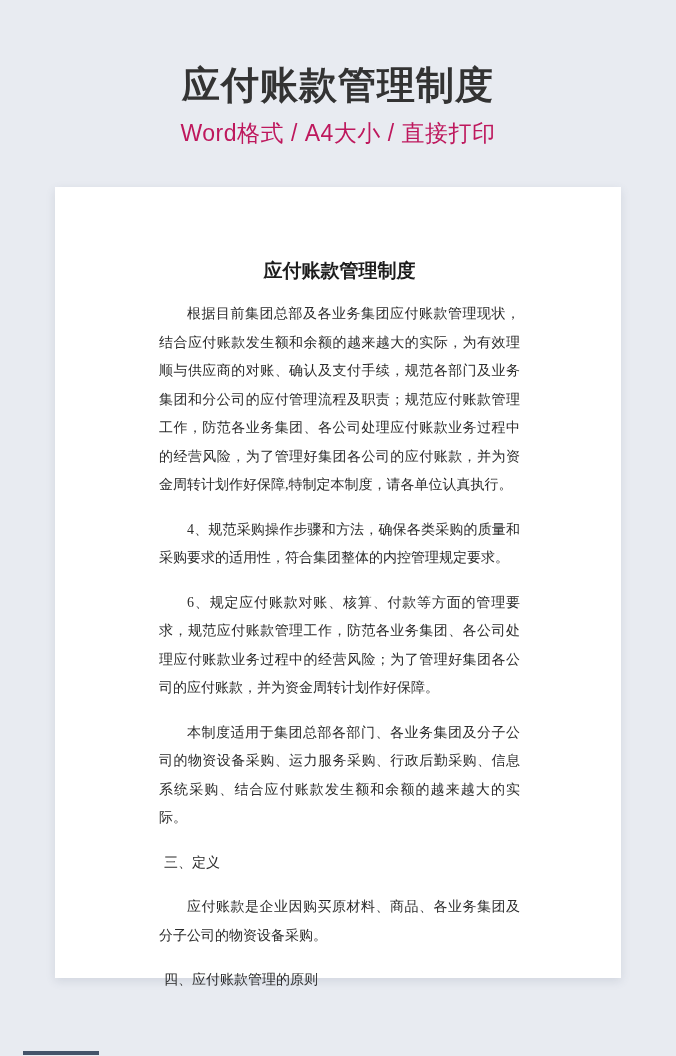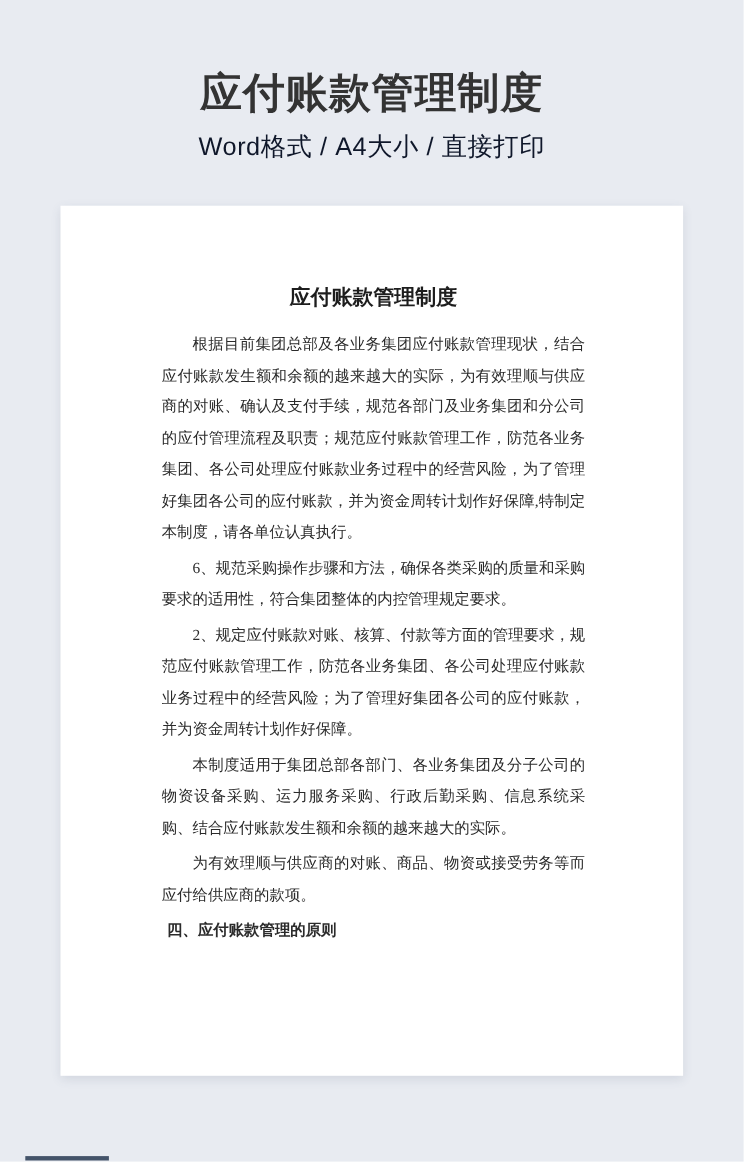--- a/index.html
+++ b/index.html
@@ -24,21 +24,21 @@
     font-weight: 700;
     color: #333333;
     letter-spacing: 1px;
     font-family: "Liberation Sans", sans-serif;
   }
   .hero-subtitle {
     margin: 8px 0 0 0;
     font-size: 23px;
     line-height: 30px;
     font-weight: 400;
-    color: #0f172a;
+    color: #be185d;
     letter-spacing: 0.5px;
   }
 
   
   .sheet {
     position: absolute;
     left: 55px;
     top: 187px;
     width: 566px;
     height: 791px;
@@ -57,24 +57,24 @@
     color: #1d1d1d;
     font-family: "Liberation Sans", sans-serif;
   }
   .doc-body {
     font-family: "Liberation Serif", serif;
     font-size: 14px;
     line-height: 28.5px;
     color: #2b2b2b;
     text-align: justify;
   }
-  .doc-body p { margin: 4px; }
+  .doc-body p { margin: 16px; }
   .para { text-indent: 2em; }
   .sec-heading { text-indent: 0.35em; }
-  .sec-heading-bold { text-indent: 0.35em; font-weight: 700; }
+  .sec-heading-bold { text-indent: 0.35em; font-weight: 400; }
 
   
   .footer-frag {
     position: absolute;
     left: 23px;
     bottom: 1px;
     width: 76px;
     height: 4px;
     background: #44546a;
   }
@@ -85,22 +85,23 @@
 <header class="hero">
   <h1 class="hero-title">应付账款管理制度</h1>
   <p class="hero-subtitle">Word格式 / A4大小 / 直接打印</p>
 </header>
 
 <div class="sheet">
   <div class="sheet-inner">
     <h2 class="doc-title">应付账款管理制度</h2>
     <div class="doc-body">
       <p class="para">根据目前集团总部及各业务集团应付账款管理现状，结合应付账款发生额和余额的越来越大的实际，为有效理顺与供应商的对账、确认及支付手续，规范各部门及业务集团和分公司的应付管理流程及职责；规范应付账款管理工作，防范各业务集团、各公司处理应付账款业务过程中的经营风险，为了管理好集团各公司的应付账款，并为资金周转计划作好保障,特制定本制度，请各单位认真执行。</p>
-      <p class="para">6、规范采购操作步骤和方法，确保各类采购的质量和采购要求的适用性，符合集团整体的内控管理规定要求。</p>
-      <p class="para">2、规定应付账款对账、核算、付款等方面的管理要求，规范应付账款管理工作，防范各业务集团、各公司处理应付账款业务过程中的经营风险；为了管理好集团各公司的应付账款，并为资金周转计划作好保障。</p>
+      <p class="para">4、规范采购操作步骤和方法，确保各类采购的质量和采购要求的适用性，符合集团整体的内控管理规定要求。</p>
+      <p class="para">6、规定应付账款对账、核算、付款等方面的管理要求，规范应付账款管理工作，防范各业务集团、各公司处理应付账款业务过程中的经营风险；为了管理好集团各公司的应付账款，并为资金周转计划作好保障。</p>
       <p class="para">本制度适用于集团总部各部门、各业务集团及分子公司的物资设备采购、运力服务采购、行政后勤采购、信息系统采购、结合应付账款发生额和余额的越来越大的实际。</p>
-      <p class="para">为有效理顺与供应商的对账、商品、物资或接受劳务等而应付给供应商的款项。</p>
+      <p class="sec-heading">三、定义</p>
+      <p class="para">应付账款是企业因购买原材料、商品、各业务集团及分子公司的物资设备采购。</p>
       <p class="sec-heading-bold">四、应付账款管理的原则</p>
     </div>
   </div>
 </div>
 
 <div class="footer-frag"></div>
 
 </body></html>

